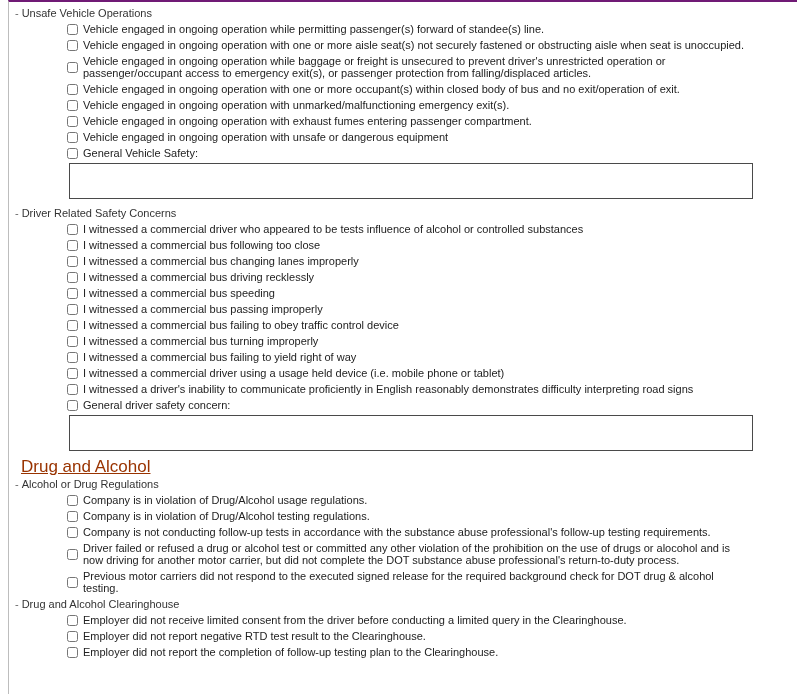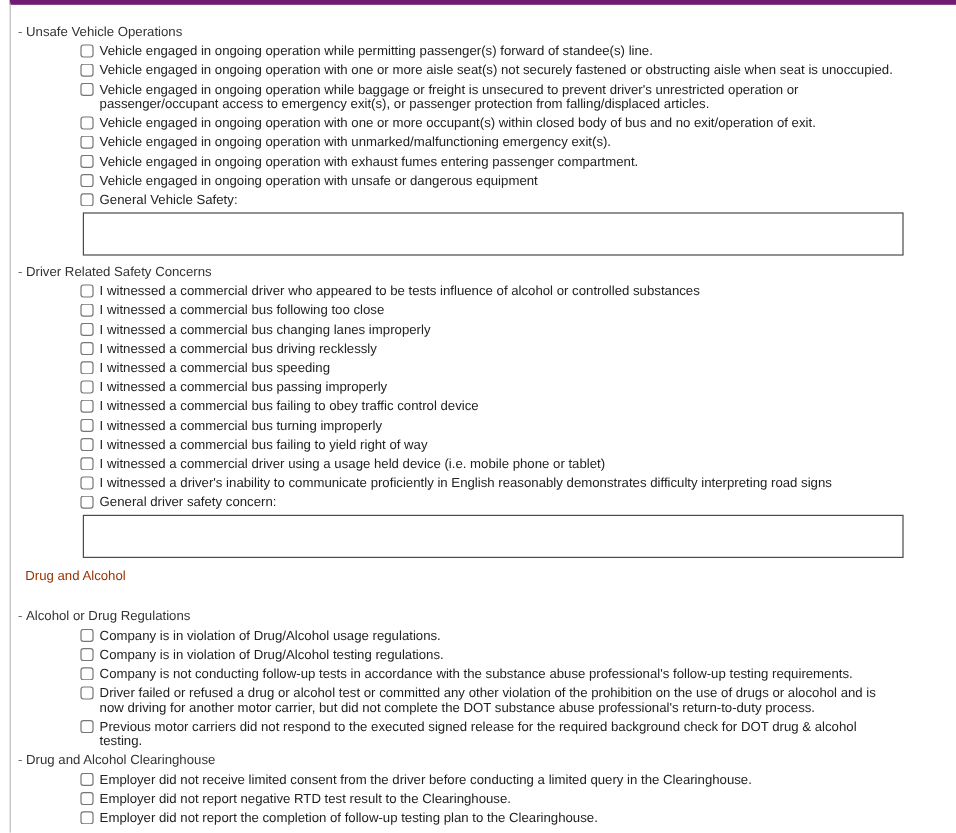--- a/index.html
+++ b/index.html
@@ -9,45 +9,46 @@
     height: 694px;
     background: #ffffff;
     font-family: "Liberation Sans", sans-serif;
     font-size: 11px;
     color: #222222;
     overflow: hidden;
   }
   .frame {
     margin-left: 8px;
     border-left: 1px solid #bdbdbd;
-    border-top: 4px solid #701a75;
+    border-top: 2px solid #701a75;
     min-height: 694px;
-    padding-top: 15px;
+    padding-top: 3px;
   }
   .group-header {
     margin: 2px 0 4px 6px;
     line-height: 12px;
     color: #333333;
     white-space: nowrap;
   }
   .group-header.inner { }
   .collapse {
     color: #666666;
     margin-right: 3px;
     cursor: pointer;
   }
   .section-heading {
-    margin: 4px 0 20px 12px;
-    font-size: 11px;
+    margin: 4px 0 4px 12px;
+    font-size: 17px;
     line-height: 15px;
     color: var(--heading-color, #993300);
+    text-decoration: underline;
   }
   .cb-row {
     display: flex;
-    align-items: flex-start;
+    align-items: center;
     margin: 0 46px 4px 58px;
     line-height: 12px;
   }
   .cb-row input {
     width: 11px;
     height: 11px;
     margin: 0 5px 0 0;
     flex: 0 0 auto;
   }
   .cb-row label { display: block; }

